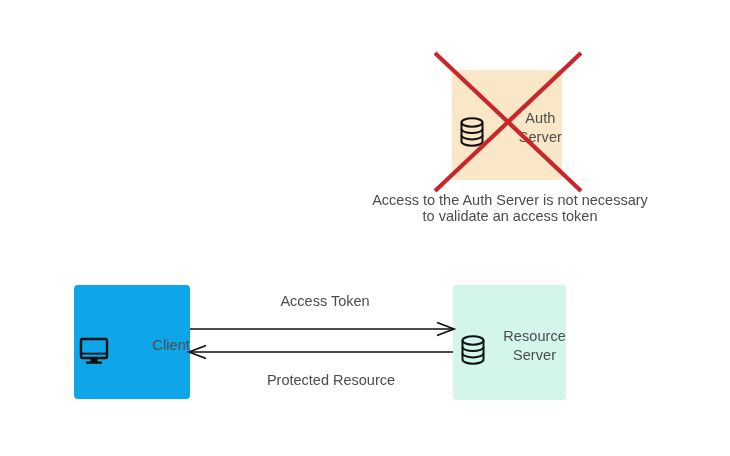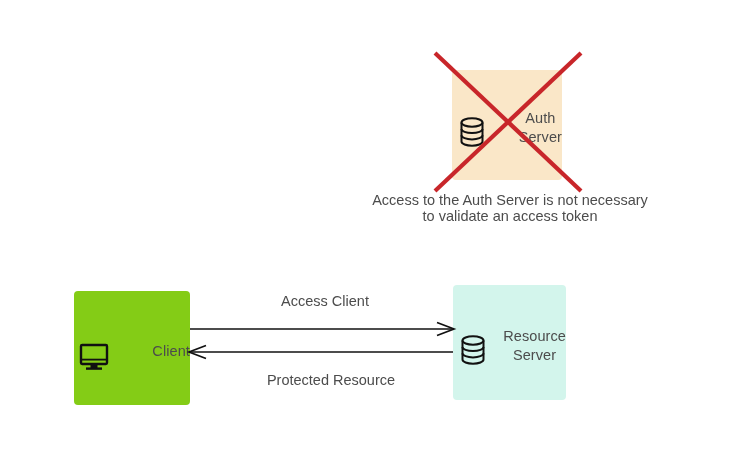--- a/index.html
+++ b/index.html
@@ -45,24 +45,24 @@
 
   #auth-node {
     left: 452px;
     top: 70px;
     width: 110px;
     height: 110px;
     background: #fae7c8;
   }
   #client-node {
     left: 74px;
-    top: 291px;
+    top: 285px;
     width: 116px;
     height: 114px;
-    background: #84cc16;
+    background: #0ea5e9;
   }
   #resource-node {
     left: 453px;
     top: 285px;
     width: 113px;
     height: 115px;
     background: #d3f5ec;
   }
 
   
@@ -167,16 +167,16 @@
       <line x1="190" y1="329" x2="454" y2="329" stroke="#111" stroke-width="1.5"></line>
       <path d="M437 322.5 L454 329 L437 335.5" fill="none" stroke="#111" stroke-width="1.7" stroke-linejoin="miter"></path>
     </g>
 
     <g>
       <line x1="453" y1="352" x2="189" y2="352" stroke="#111" stroke-width="1.5"></line>
       <path d="M206 345.5 L189 352 L206 358.5" fill="none" stroke="#111" stroke-width="1.7" stroke-linejoin="miter"></path>
     </g>
   </svg>
 
-  <div class="edge-label" id="label-access-token">Access Client</div>
+  <div class="edge-label" id="label-access-token">Access Token</div>
   <div class="edge-label" id="label-protected-resource">Protected Resource</div>
 
 </div>
 
 </body></html>

